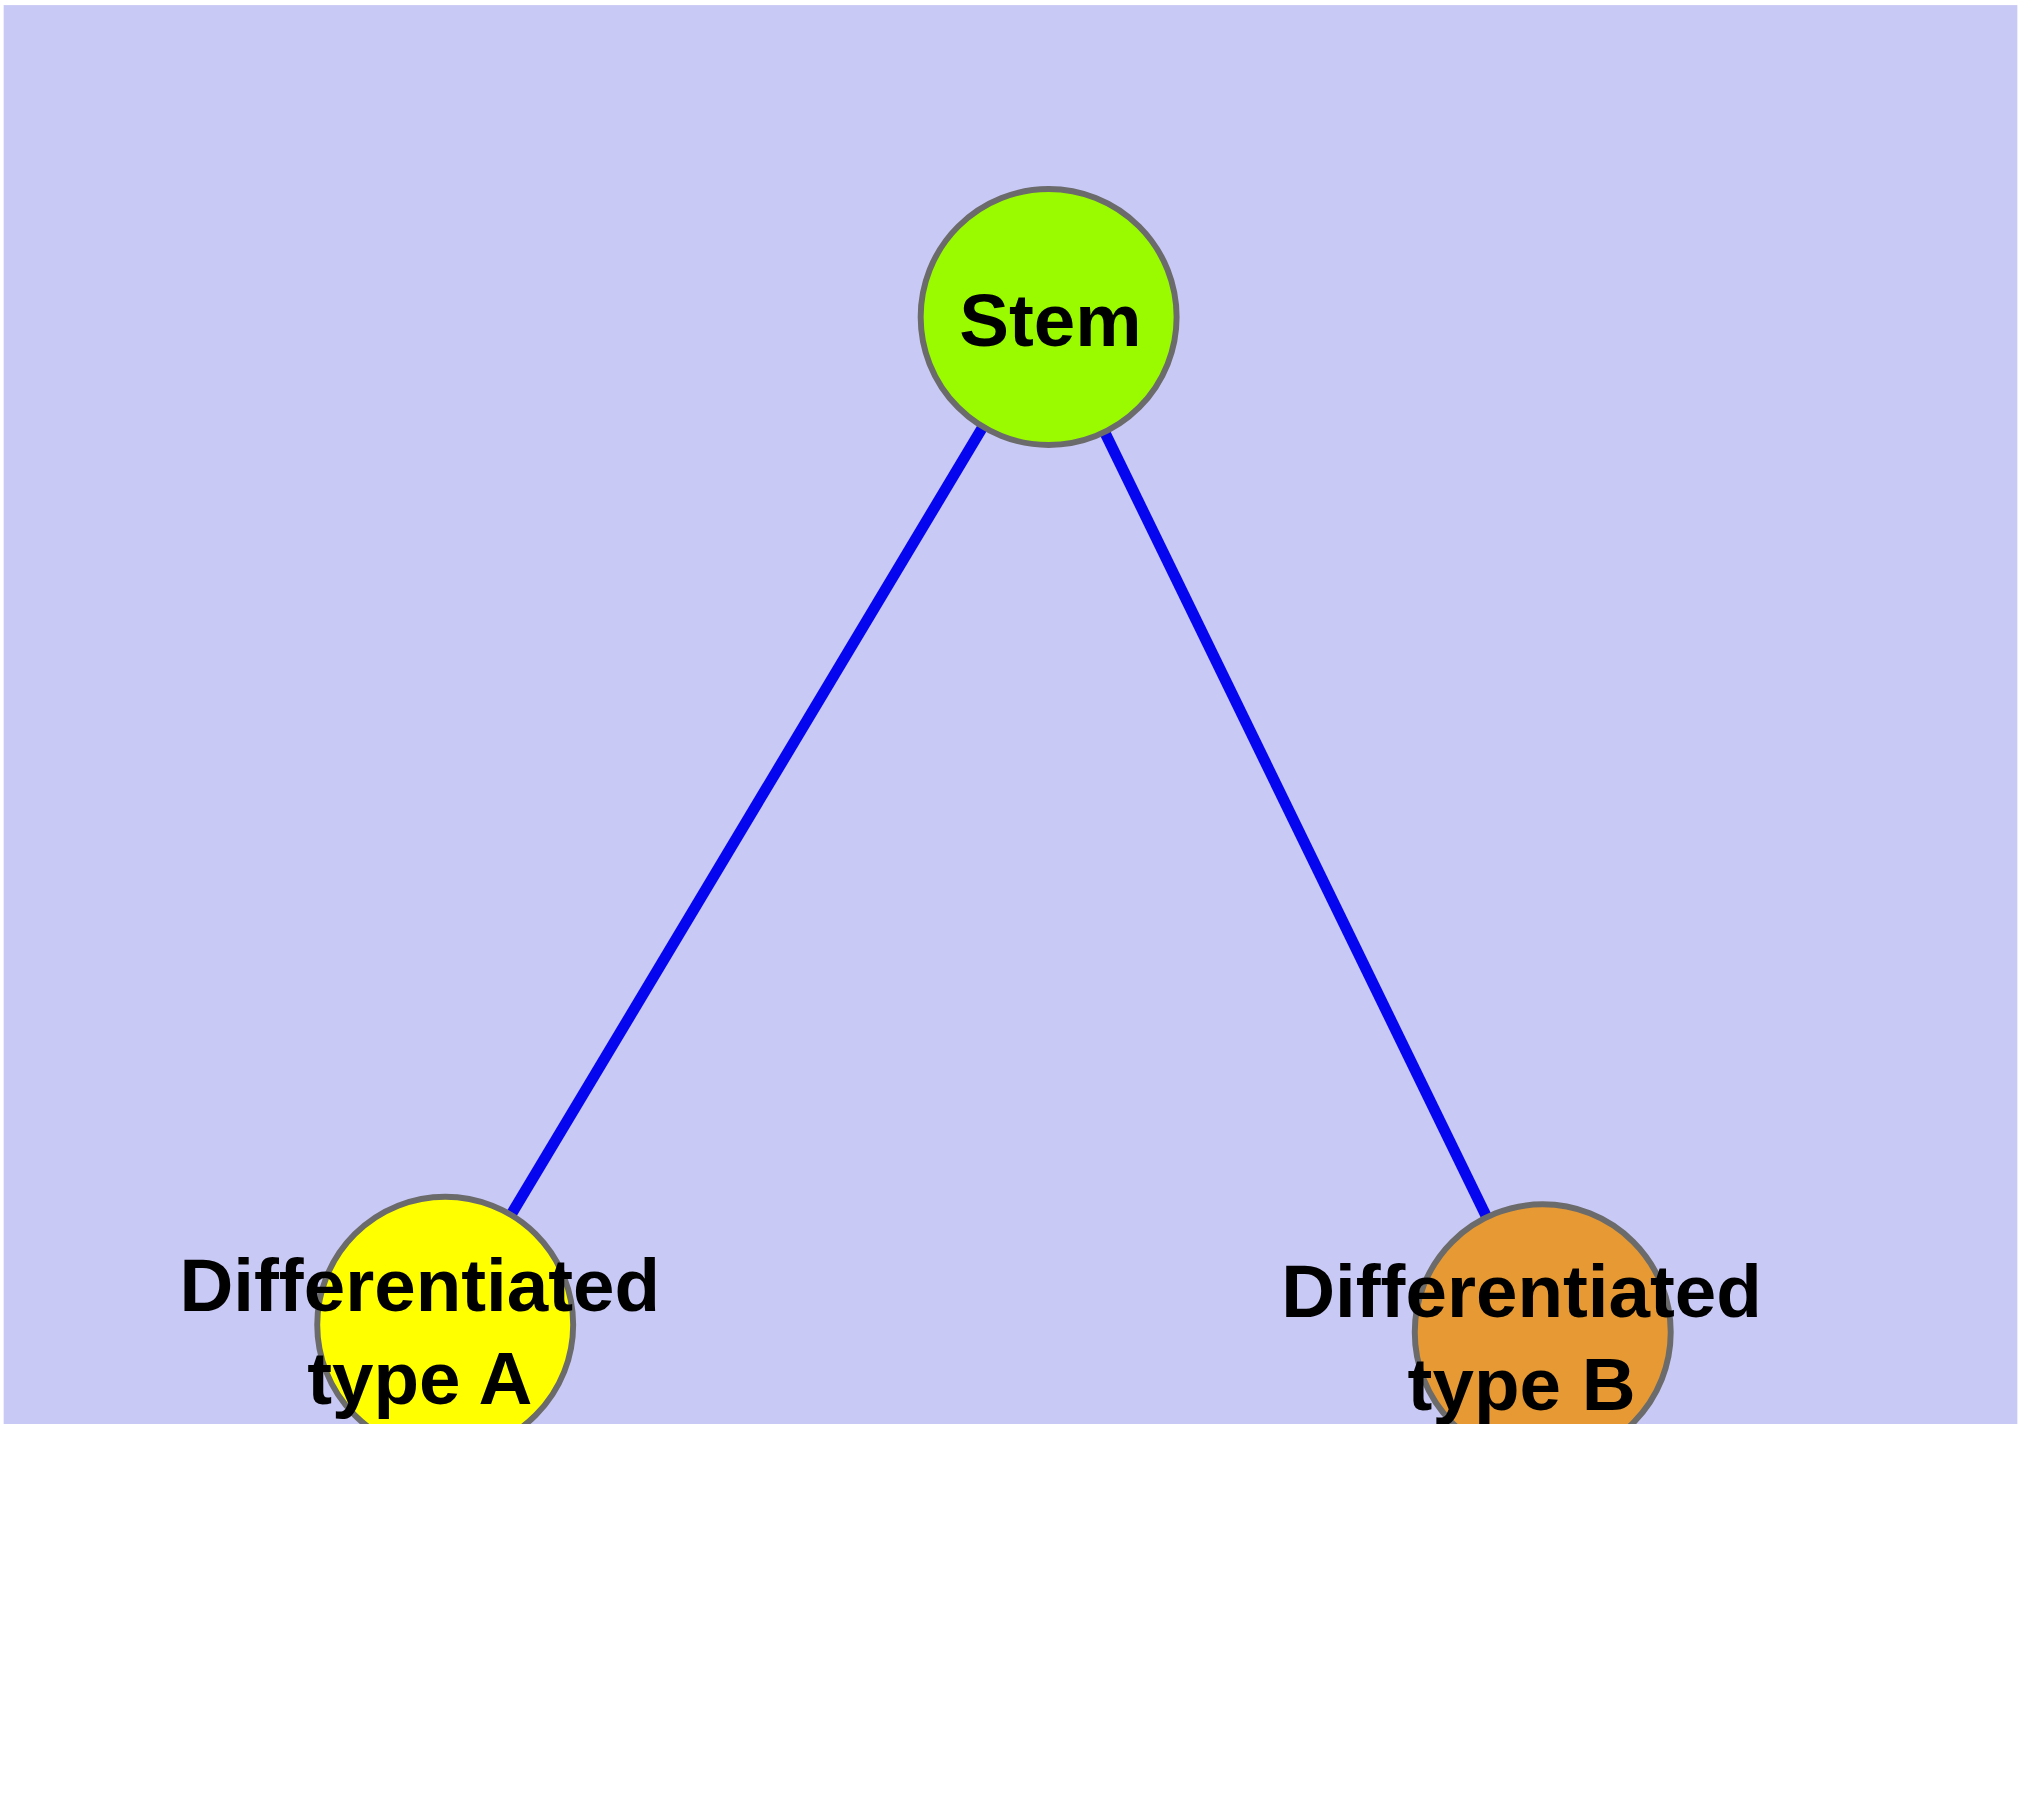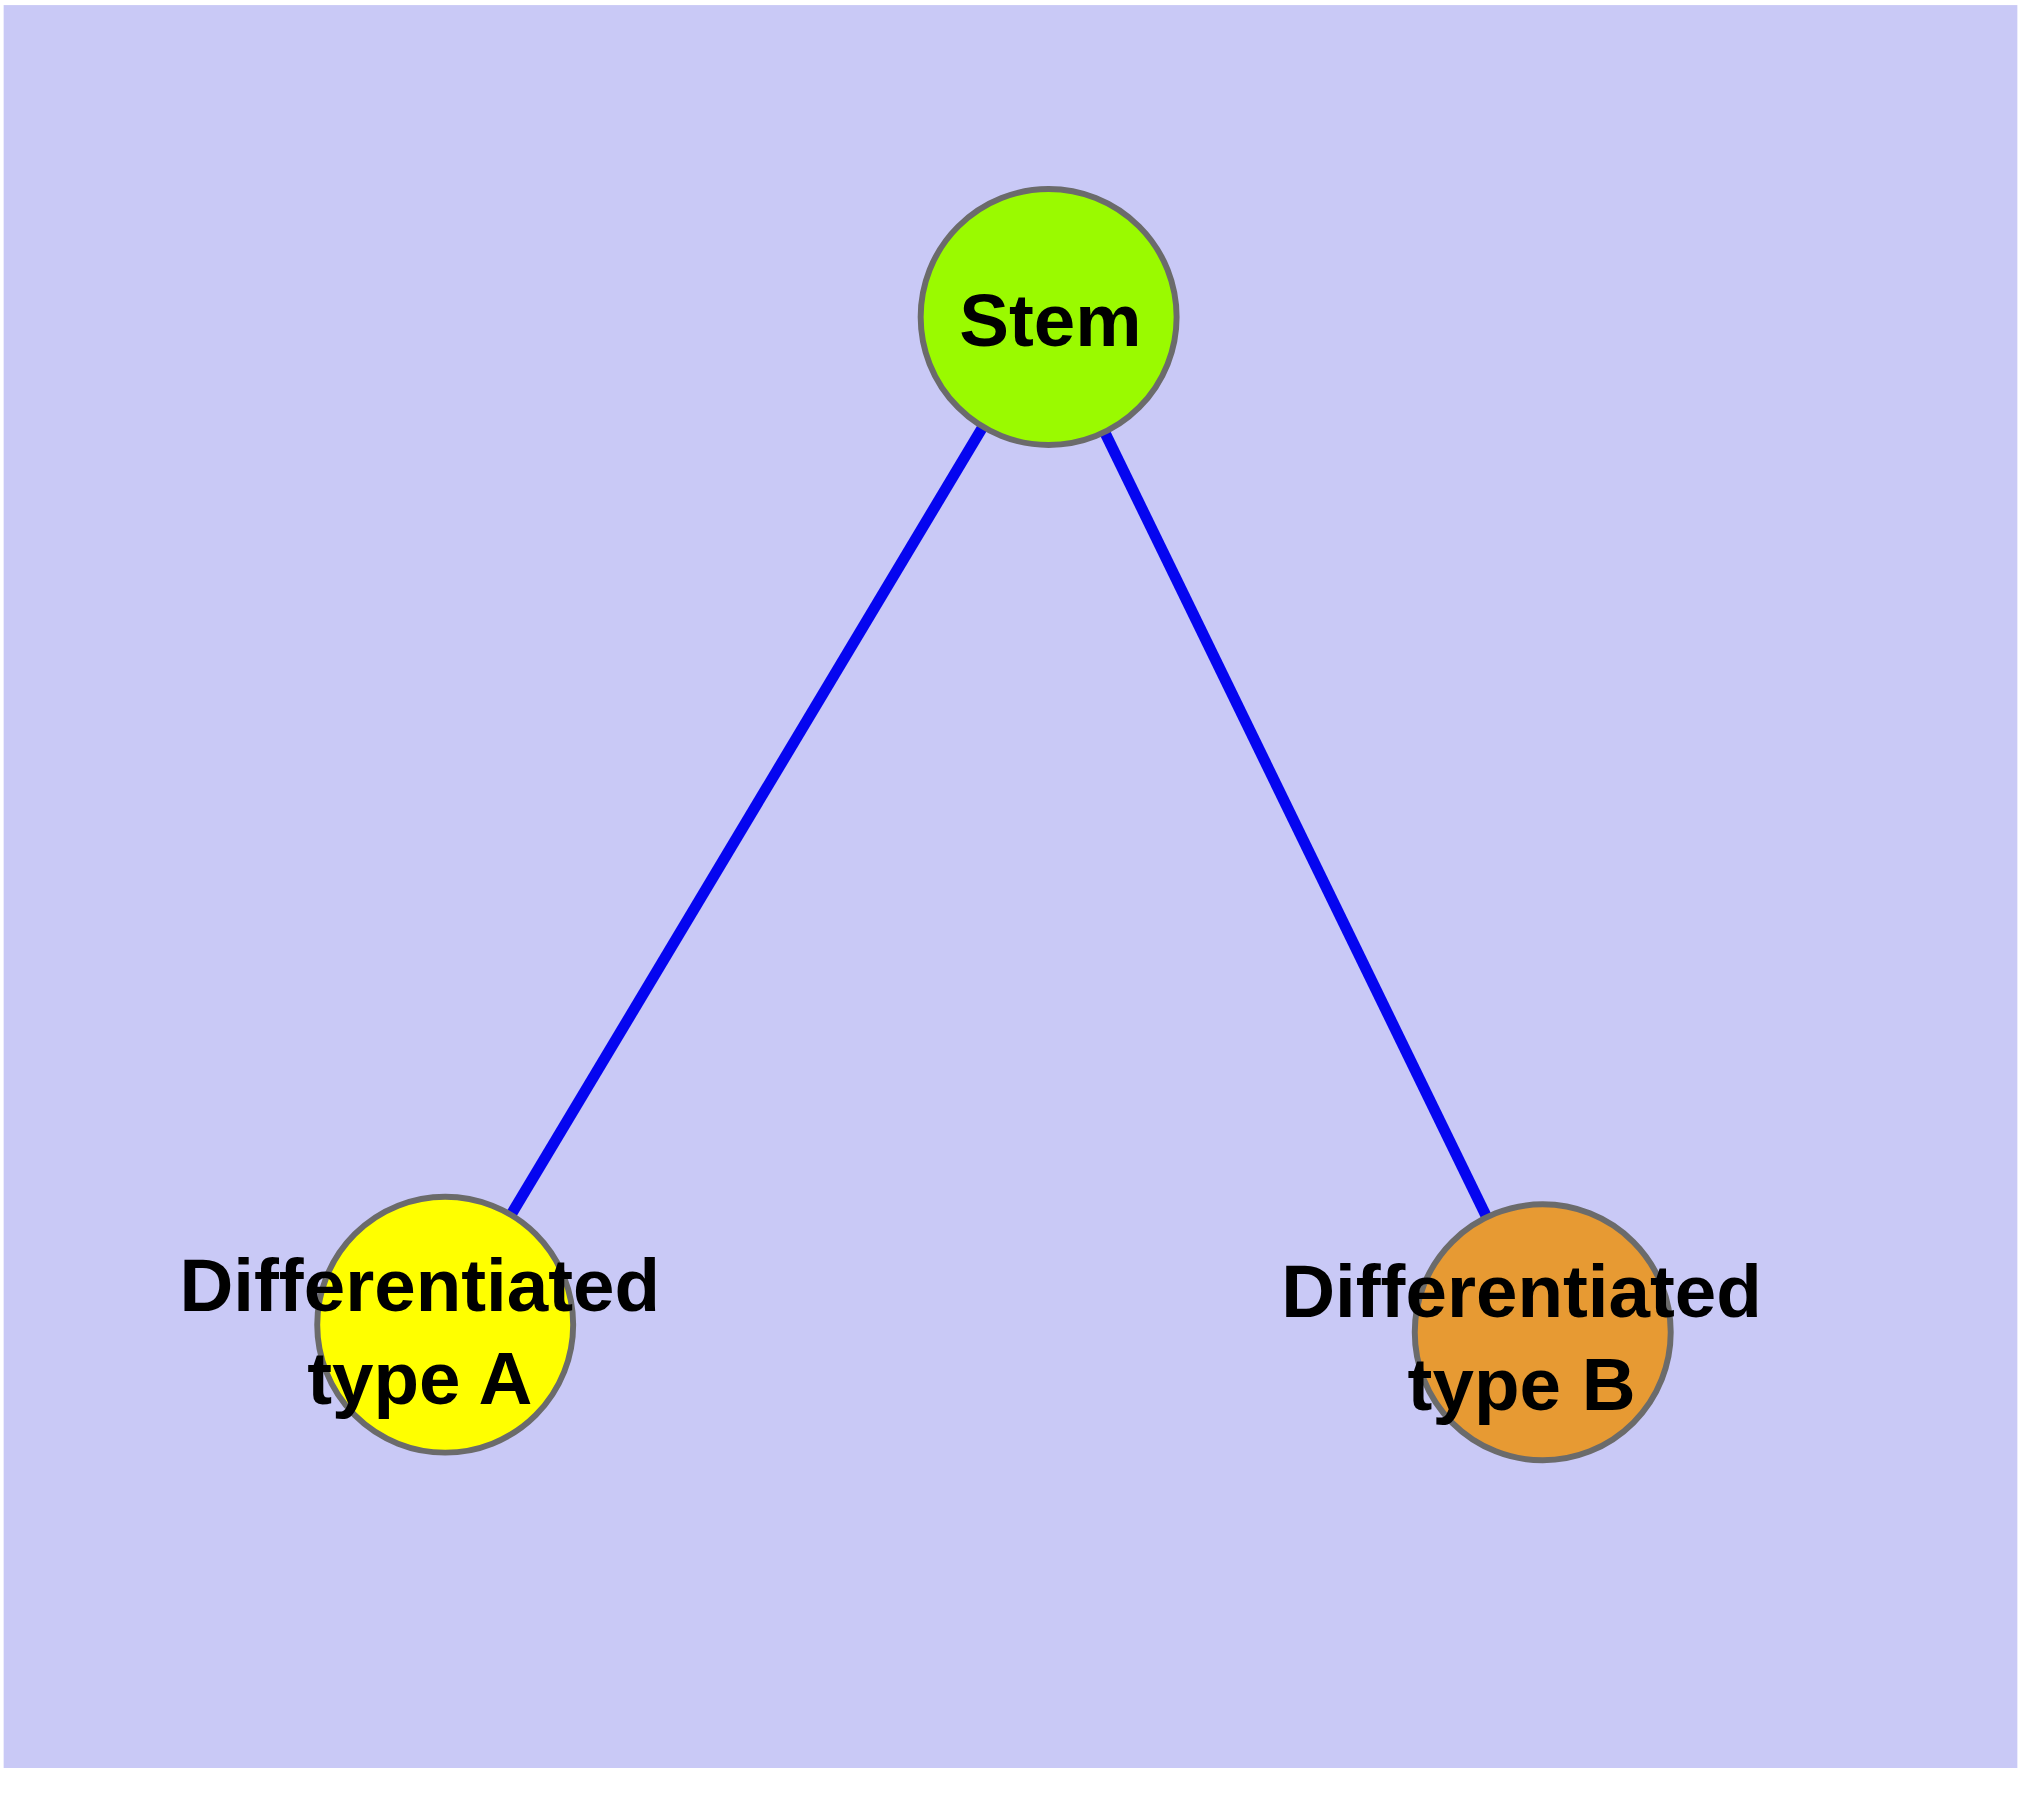--- a/index.html
+++ b/index.html
@@ -3,21 +3,21 @@
 <meta charset="utf-8">
 <style>
   html, body {
     margin: 0;
     padding: 0;
     background: #ffffff;
   }
   .canvas {
     position: relative;
     width: 2021px;
-    height: 1768px;
+    height: 1424px;
     overflow: hidden;
     font-family: "Liberation Sans", sans-serif;
   }
   .canvas svg {
     display: block;
     width: 2021px;
     height: 1812px;
   }
   .node-label {
     font-family: "Liberation Sans", sans-serif;

